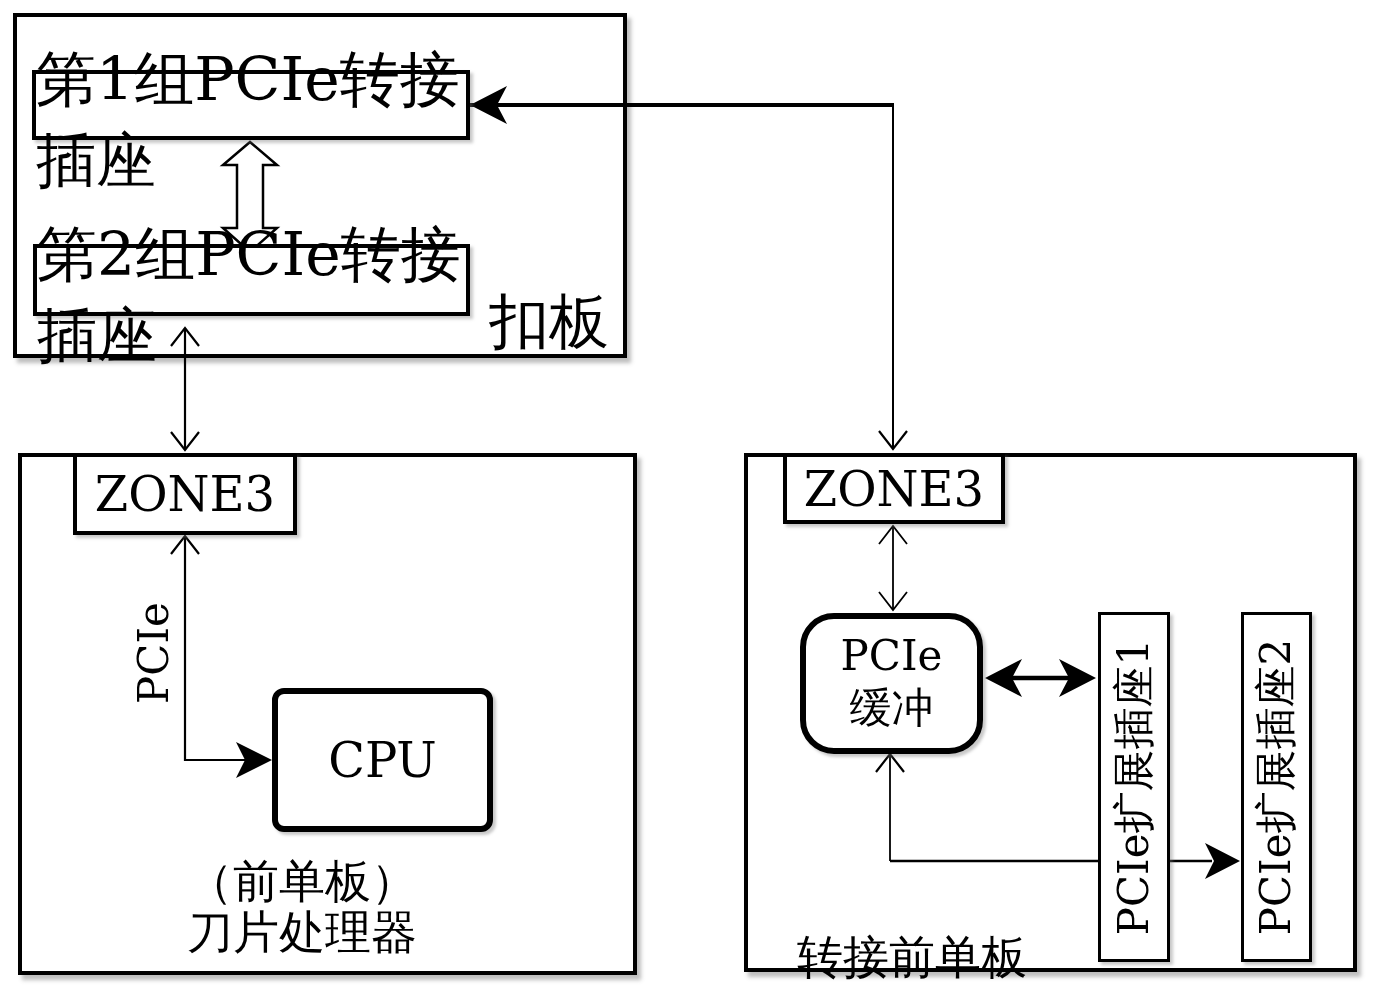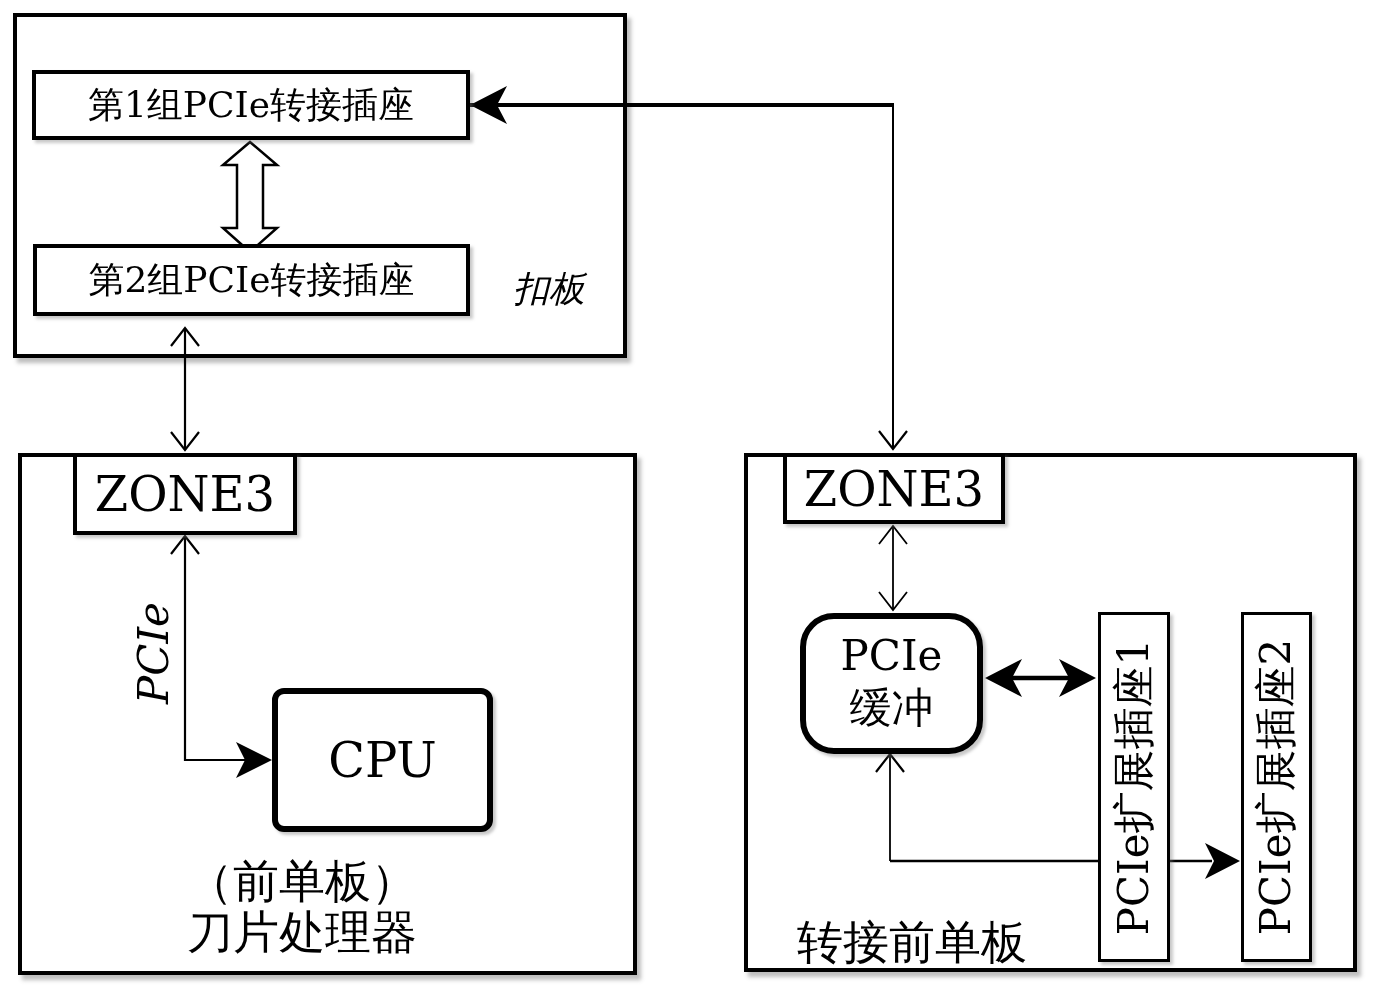--- a/index.html
+++ b/index.html
@@ -22,23 +22,23 @@
     border:4px solid #000;
     box-shadow:4px 5px 4px rgba(110,110,110,0.45);
   }
   .inner-shadow{box-shadow:3px 3px 3px rgba(120,120,120,0.40);}
   .thick{border-width:6px;}
   .thin{border-width:3px;}
   .rounded{border-radius:34px;}
   .lbl{
     position:absolute;box-sizing:border-box;
     display:flex;align-items:center;justify-content:center;
-    white-space:nowrap;line-height:1.05;font-style:italic;
+    white-space:nowrap;line-height:1.05;
   }
-  .f46{font-size:36px;}
+  .f46{font-size:60px;margin-top:32px;}
   .f48{font-size:48px;text-align:center;}
   .f42{font-size:42px;}
   .vtext{transform:rotate(-90deg);white-space:nowrap;}
   .center-col{flex-direction:column;text-align:center;}
   #wires{position:absolute;left:0;top:0;pointer-events:none;}
   .caption{
     position:absolute;text-align:center;font-size:46px;line-height:1.1;
   }
 </style>
 </head>
@@ -132,15 +132,15 @@
   </div>
 
   <div class="abs box thin inner-shadow" style="left:1098px;top:612px;width:72px;height:350px;">
     <span class="vtext f42">PCIe扩展插座1</span>
   </div>
 
   <div class="abs box thin inner-shadow" style="left:1241px;top:612px;width:71px;height:350px;">
     <span class="vtext f42">PCIe扩展插座2</span>
   </div>
 
-  <div class="caption" style="left:762px;top:917px;width:300px;">转接前单板</div>
+  <div class="caption" style="left:762px;top:936px;width:300px;font-family:Liberation Mono, monospace;">转接前单板</div>
 
 </div>
 
 </body></html>

